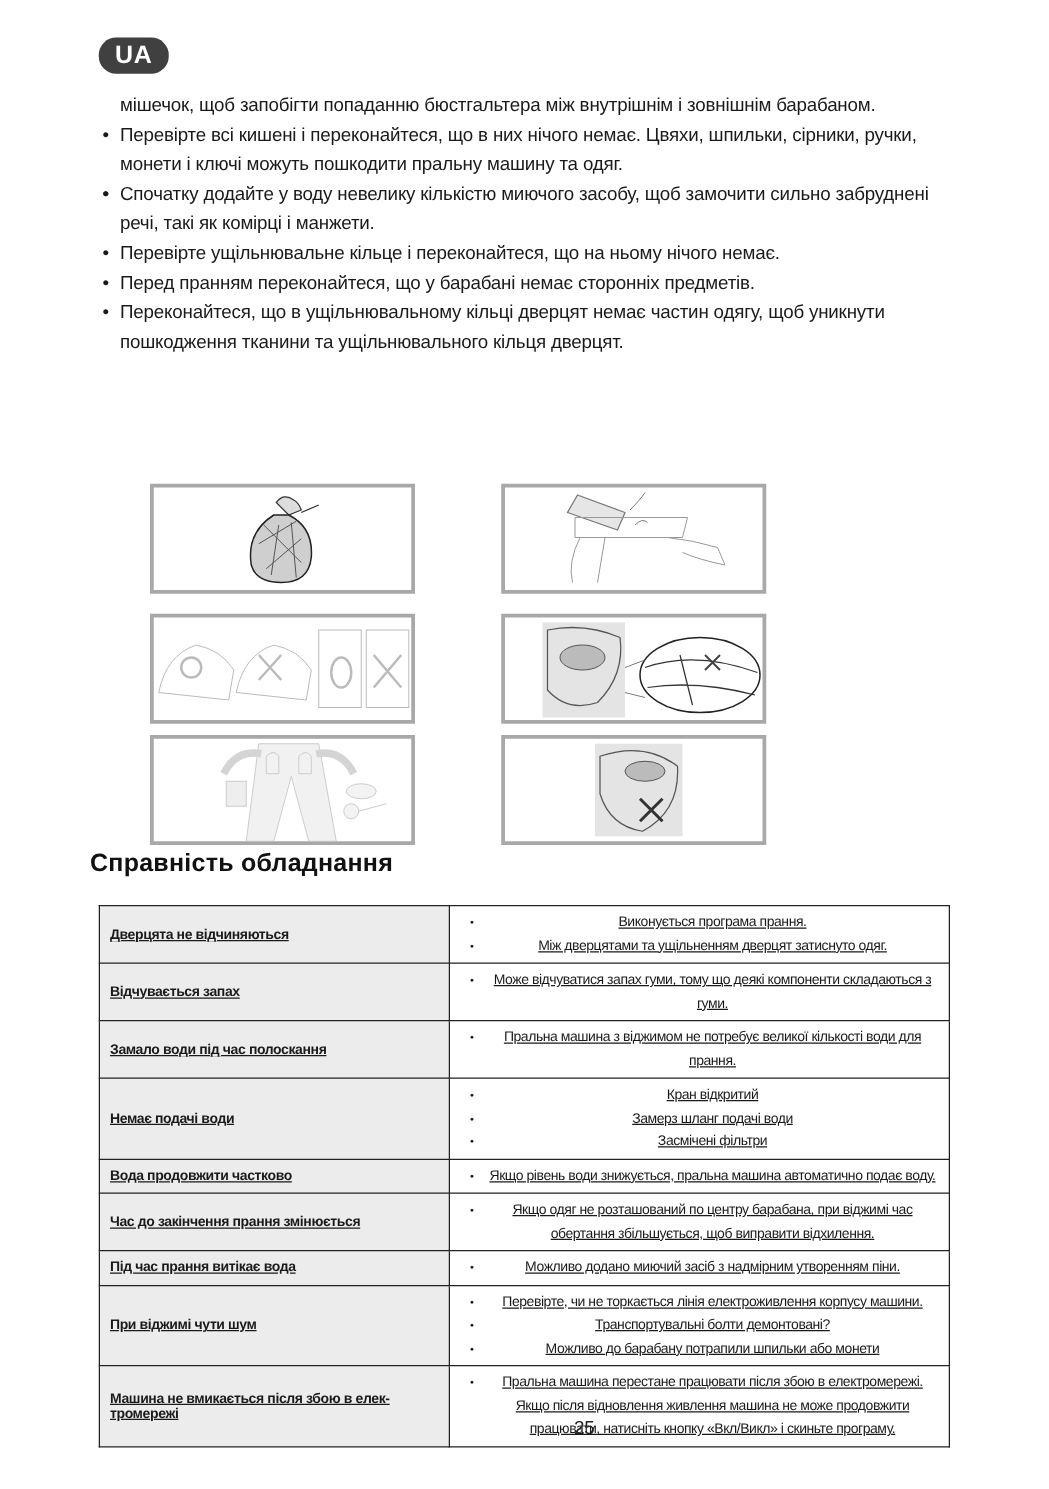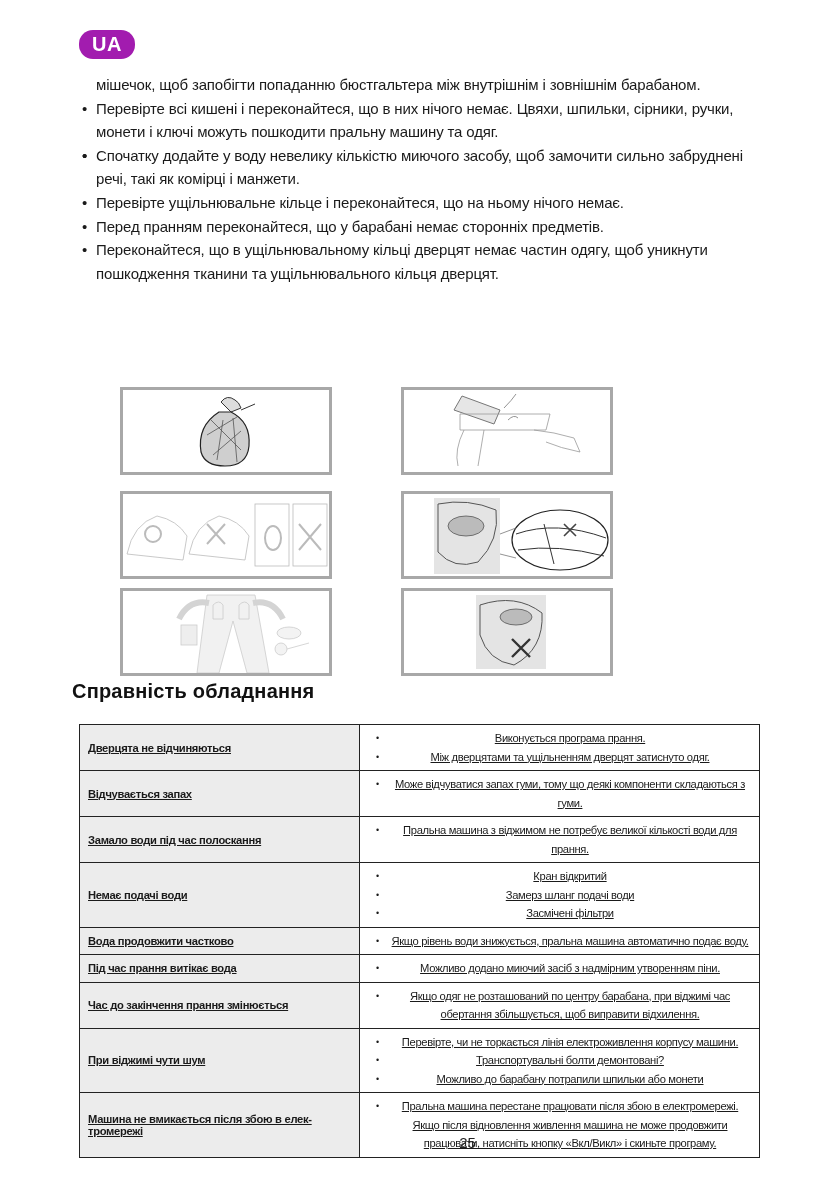--- a/index.html
+++ b/index.html
@@ -1,19 +1,19 @@
 <!DOCTYPE html>
 <html><head>
   <meta charset="utf-8">
   <style>
     html, body { margin: 0; padding: 0; background: #ffffff; }
     body { width: 839px; height: 1191px; position: relative; overflow: hidden;
            font-family: "Liberation Sans", "DejaVu Sans", sans-serif; color: #1a1a1a; }
     .lang-badge { position: absolute; left: 79px; top: 30px; width: 56px; height: 29px;
-                  background: #a21caf; border-radius: 14px; color: #ffffff; font-weight: bold;
+                  background: #404040; border-radius: 14px; color: #ffffff; font-weight: bold;
                   font-size: 20px; line-height: 29px; text-align: center; letter-spacing: 0.5px; }
     .intro { position: absolute; left: 84px; top: 73px; width: 680px; font-size: 15px;
              line-height: 23.6px; letter-spacing: -0.15px; }
     .intro p { margin: 0; padding-left: 12px; }
     .intro ul { list-style: none; margin: 0; padding: 0; }
     .intro li { position: relative; padding-left: 12px; }
     .intro li .bullet { position: absolute; left: -2px; top: 0; }
 
     .figures { position: absolute; left: 120px; top: 387px; width: 520px; }
     .fig { position: absolute; width: 206px; height: 82px; border: 3px solid #a8a8a8;
@@ -160,33 +160,33 @@
         </td>
       </tr>
       <tr style="height: 23px;">
         <td class="problem">Вода продовжити частково</td>
         <td class="causes">
           <ul>
             <li>Якщо рівень води знижується, пральна машина автоматично подає воду.</li>
           </ul>
         </td>
       </tr>
-      <tr style="height: 23px;">
-        <td class="problem">Під час прання витікає вода</td>
-        <td class="causes">
-          <ul>
-            <li>Можливо додано миючий засіб з надмірним утворенням піни.</li>
-          </ul>
-        </td>
-      </tr>
       <tr style="height: 40px;">
         <td class="problem">Час до закінчення прання змінюється</td>
         <td class="causes">
           <ul>
             <li>Якщо одяг не розташований по центру барабана, при віджимі час обертання збільшується, щоб виправити відхилення.</li>
+          </ul>
+        </td>
+      </tr>
+      <tr style="height: 23px;">
+        <td class="problem">Під час прання витікає вода</td>
+        <td class="causes">
+          <ul>
+            <li>Можливо додано миючий засіб з надмірним утворенням піни.</li>
           </ul>
         </td>
       </tr>
       <tr style="height: 58px;">
         <td class="problem">При віджимі чути шум</td>
         <td class="causes">
           <ul>
             <li>Перевірте, чи не торкається лінія електроживлення корпусу машини.</li>
             <li>Транспортувальні болти демонтовані?</li>
             <li>Можливо до барабану потрапили шпильки або монети</li>

